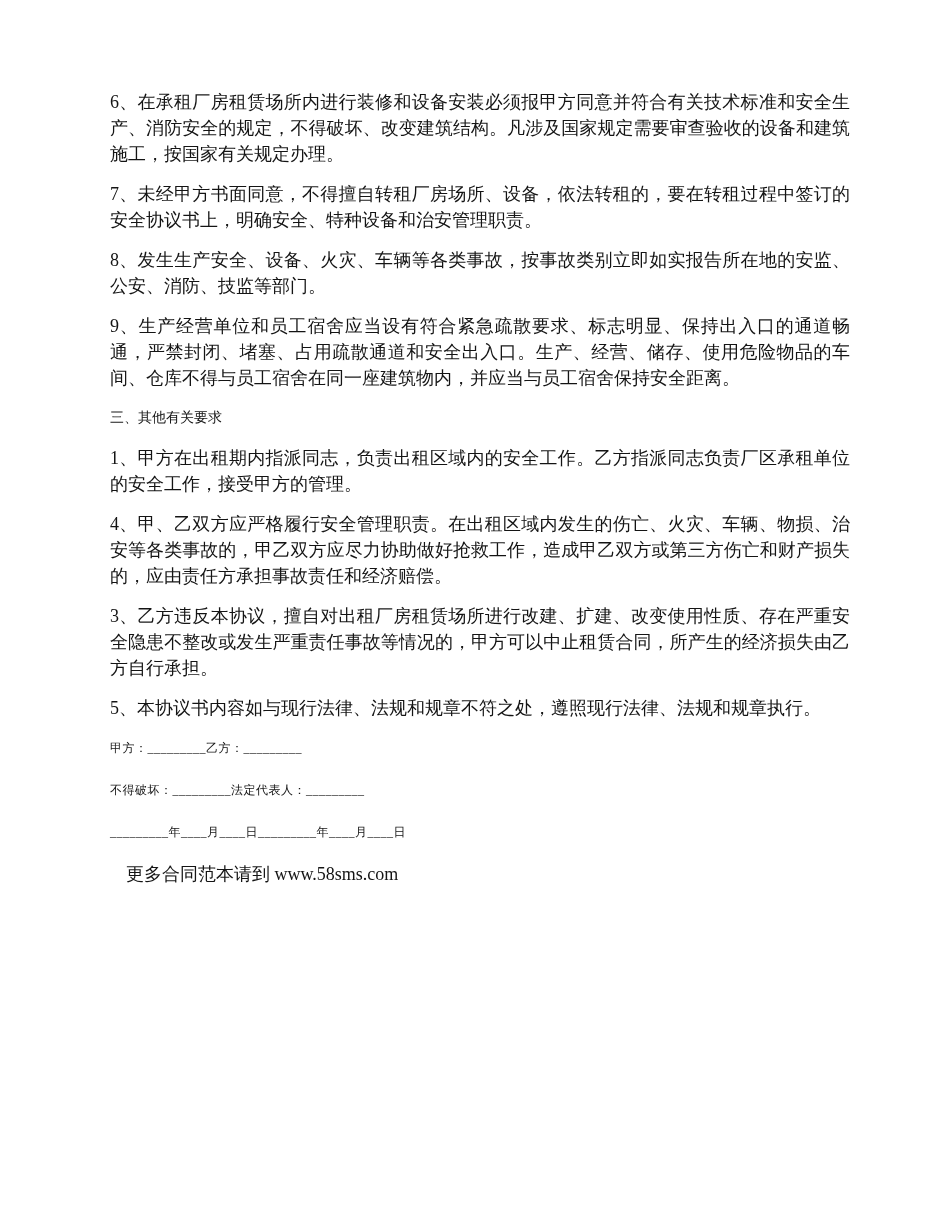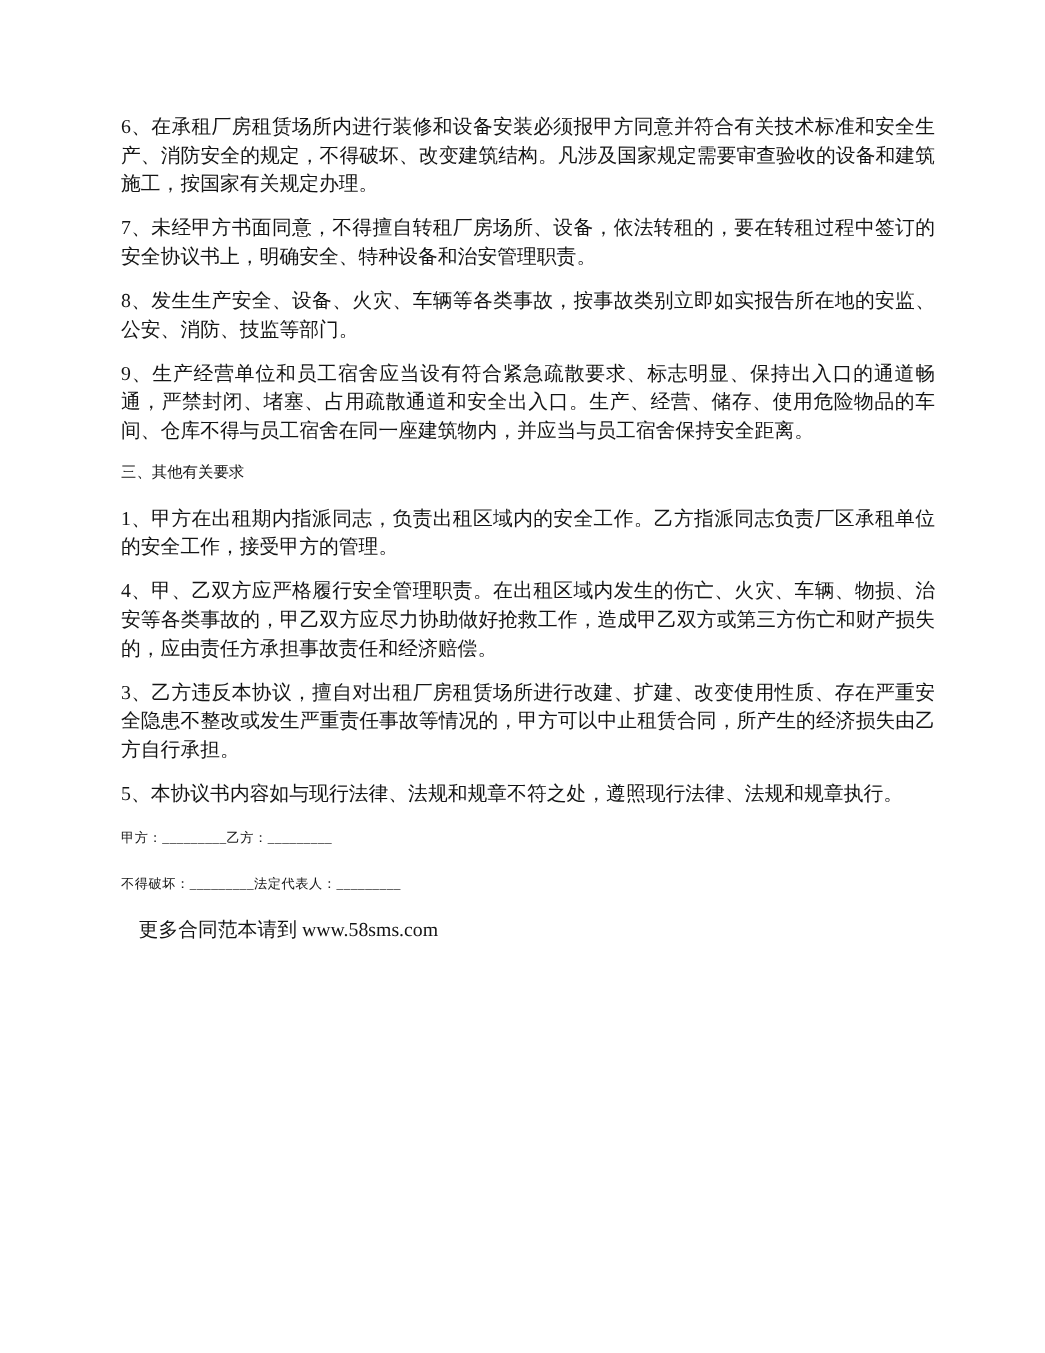--- a/index.html
+++ b/index.html
@@ -20,21 +20,21 @@
     top: 0;
     left: 0;
     width: 950px;
     height: 1230px;
     background: #ffffff;
     overflow: hidden;
   }
   .content {
     position: absolute;
     left: 110px;
-    top: 102px;
+    top: 89px;
     width: 740px;
   }
   .para {
     margin: 0 0 14px 0;
     font-size: 18px;
     line-height: 26px;
     text-align: justify;
     word-break: break-all;
   }
   .heading {
@@ -69,17 +69,18 @@
 
     <p class="heading">三、其他有关要求</p>
 
     <p class="para">1、甲方在出租期内指派同志，负责出租区域内的安全工作。乙方指派同志负责厂区承租单位的安全工作，接受甲方的管理。</p>
     <p class="para">4、甲、乙双方应严格履行安全管理职责。在出租区域内发生的伤亡、火灾、车辆、物损、治安等各类事故的，甲乙双方应尽力协助做好抢救工作，造成甲乙双方或第三方伤亡和财产损失的，应由责任方承担事故责任和经济赔偿。</p>
     <p class="para">3、乙方违反本协议，擅自对出租厂房租赁场所进行改建、扩建、改变使用性质、存在严重安全隐患不整改或发生严重责任事故等情况的，甲方可以中止租赁合同，所产生的经济损失由乙方自行承担。</p>
     <p class="para">5、本协议书内容如与现行法律、法规和规章不符之处，遵照现行法律、法规和规章执行。</p>
 
     <p class="sig-line">甲方：_________乙方：_________</p>
     <p class="sig-line">不得破坏：_________法定代表人：_________</p>
+    <p class="sig-line">_________年____月____日_________年____月____日</p>
 
     <p class="footer-note">更多合同范本请到 www.58sms.com</p>
 
   </div>
 </div>
 
 </body></html>

